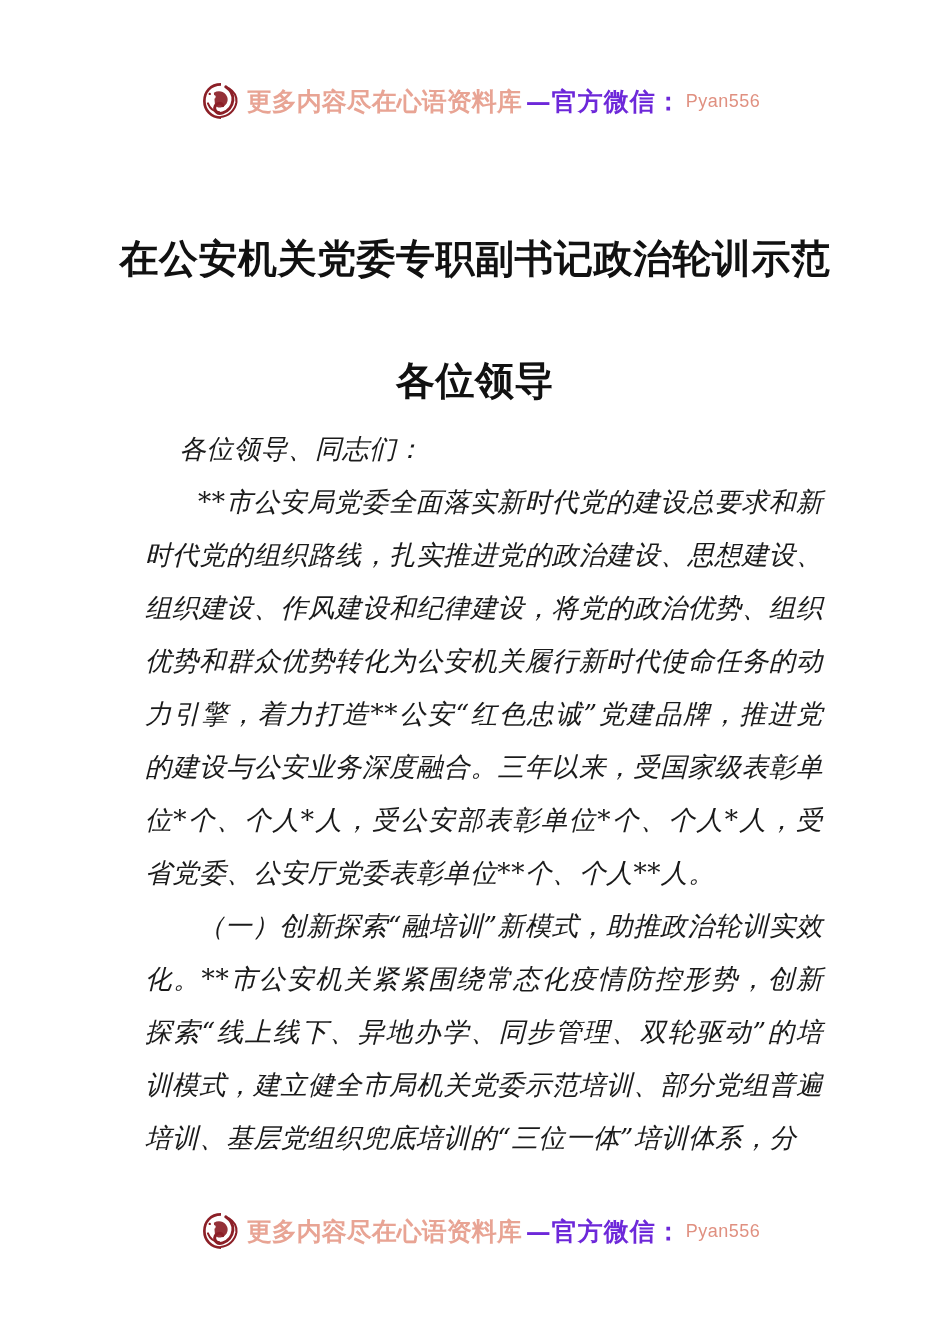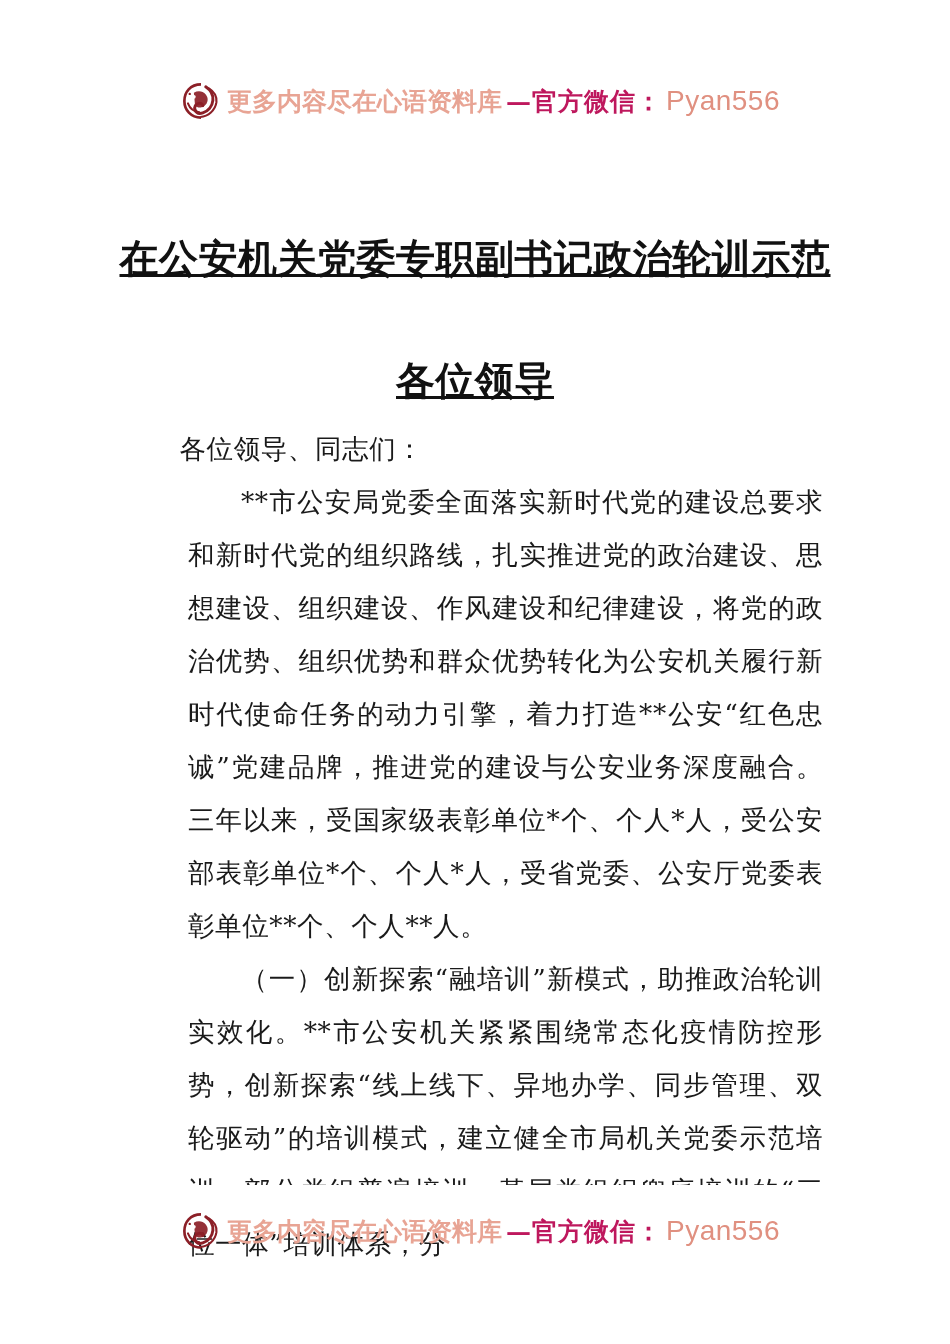--- a/index.html
+++ b/index.html
@@ -47,64 +47,65 @@
   }
 
   .wm-text {
     font-family: "DejaVu Serif", "Liberation Serif", serif;
     font-size: 25px;
     font-weight: 700;
     letter-spacing: 0px;
     line-height: 1;
   }
   .wm-part-a { color: #e8a494; }
-  .wm-part-b { color: #be185d; letter-spacing: 1px; text-align: center; }
+  .wm-part-b { color: #6d28d9; letter-spacing: 1px; text-align: center; }
   .wm-part-c {
     color: #e09080;
     font-family: "Liberation Sans", "DejaVu Sans", sans-serif;
     font-weight: 400;
-    font-size: 28px;
+    font-size: 18px;
     letter-spacing: 0.5px;
   }
 
   
   .doc-title {
     position: absolute;
     left: 0;
     top: 172px;
     width: 950px;
     text-align: center;
     font-family: "DejaVu Sans", "Liberation Sans", sans-serif;
     font-weight: 700;
     font-size: 39px;
     line-height: 122px;
     color: #111111;
     letter-spacing: 0.5px;
   }
-  .doc-title .tline { display: block; text-decoration: underline; }
+  .doc-title .tline { display: block; }
 
   
   .body-block {
     position: absolute;
     left: 145px;
     top: 422px;
     width: 678px;
+    font-style: italic;
   }
   .para {
     font-family: "DejaVu Serif", "Liberation Serif", serif;
     font-size: 26.5px;
     line-height: 53px;
     color: #1a1a1a;
     text-align: justify;
     text-justify: inter-character;
     text-align-last: left;
     letter-spacing: 0.6px;
     margin: 0;
   }
-  .para.indent { text-indent: 2em; margin-left: 43px; }
+  .para.indent { text-indent: 2em; }
   .para.salutation { text-indent: 1.3em; }
   .para.heading-num { text-indent: 2em; }
 
   .clip-mask {
     position: absolute;
     left: 0;
     top: 1185px;
     width: 950px;
     height: 30px;
     background: #ffffff;

